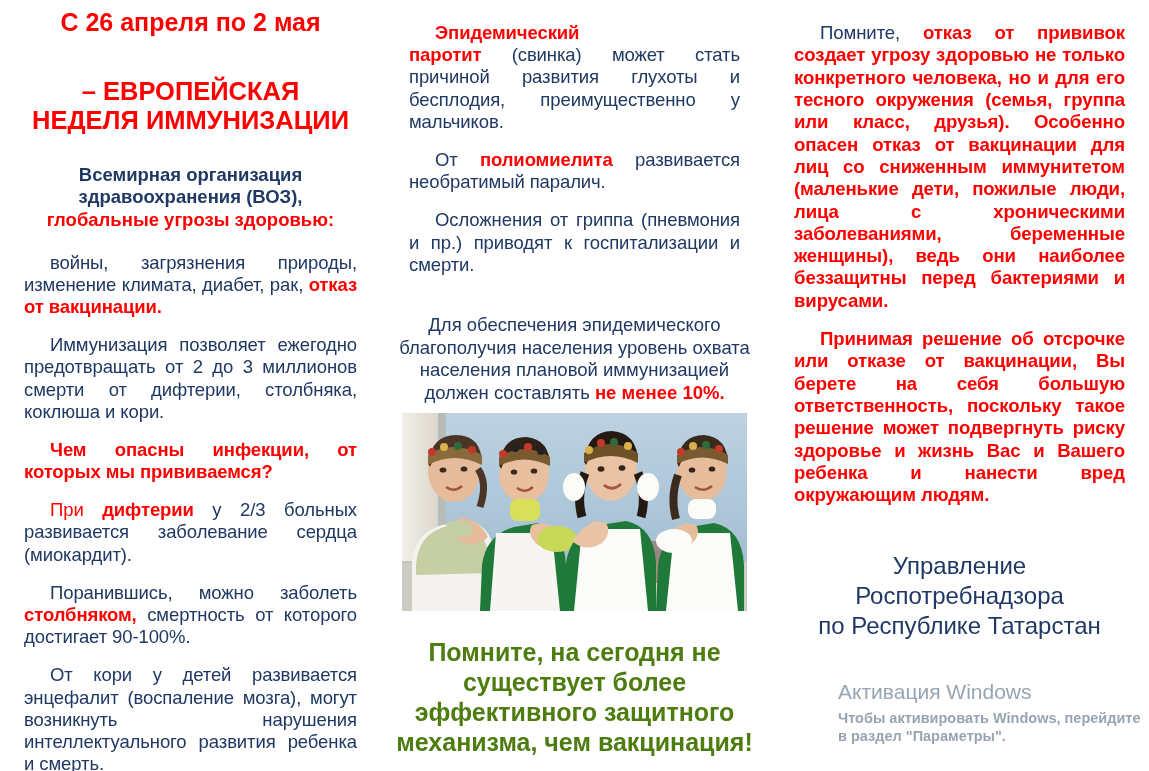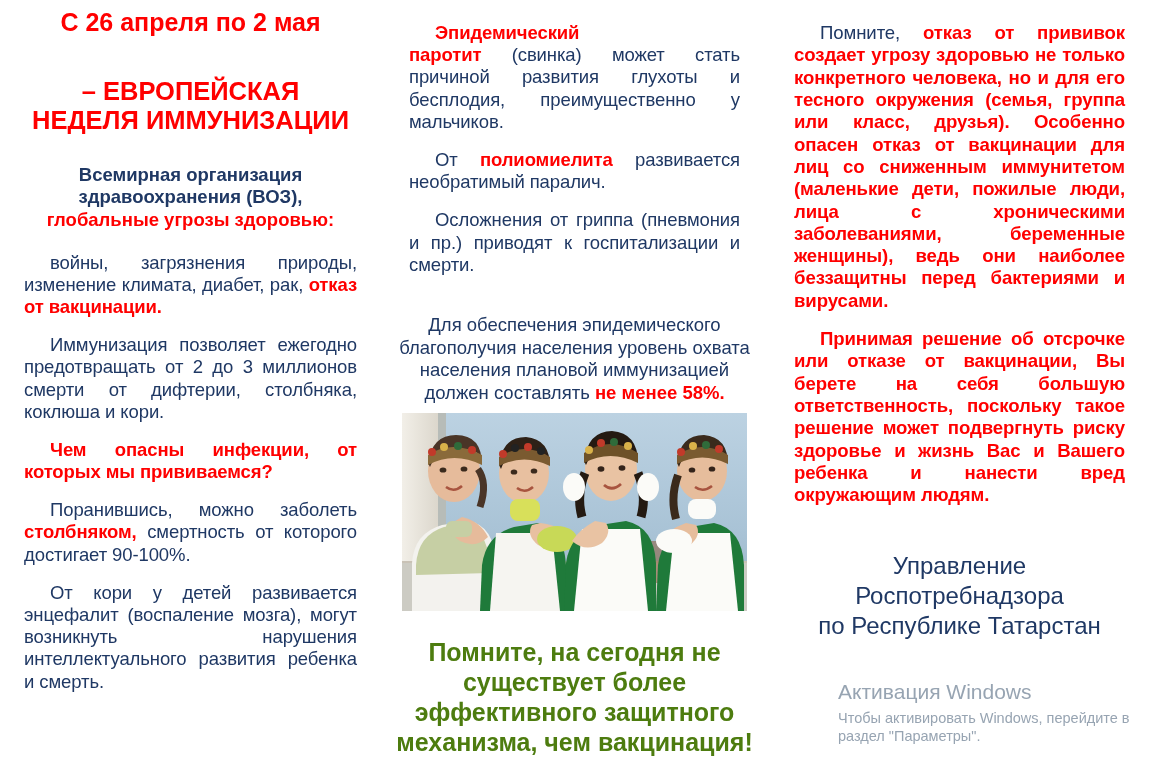--- a/index.html
+++ b/index.html
@@ -133,21 +133,21 @@
     line-height: 1.1;
     color: #97a4b2;
     margin: 0;
     font-weight: normal;
   }
   .wm-sub {
     font-size: 14.5px;
     line-height: 1.25;
     color: #97a4b2;
     margin: 6px 0 0 0;
-    font-weight: normal;
+    font-weight: bold;
   }
 </style>
 </head>
 <body>
 
 <div id="poster">
 
   <div class="column col-1">
 
     <p class="title-date">С 26 апреля по 2 мая</p>
@@ -161,39 +161,40 @@
     </p>
 
     <div class="sp-s"></div>
 
     <p class="p"><span>войны, загрязнения природы, изменение климата, диабет, рак, </span><span class="redb">отказ от вакцинации.</span></p>
 
     <p class="p">Иммунизация позволяет ежегодно предотвращать от 2 до 3 миллионов смерти от дифтерии, столбняка, коклюша и кори.</p>
 
     <p class="p redb">Чем опасны инфекции, от которых мы прививаемся?</p>
 
+    <p class="p"><span class="red">При </span><span class="redb">дифтерии</span><span> у 2/3 больных развивается заболевание сердца (миокардит).</span></p>
 
     <p class="p"><span>Поранившись, можно заболеть </span><span class="redb">столбняком,</span><span> смертность от которого достигает 90-100%.</span></p>
 
     <p class="p">От кори у детей развивается энцефалит (воспаление мозга), могут возникнуть нарушения интеллектуального развития ребенка и смерть.</p>
   </div>
 
   <div class="column col-2">
 
     <div style="height:6px"></div>
 
     <p class="p"><span class="redb">Эпидемический</span><span class="redb" style="display:inline-block;width:95px"></span><span class="redb">паротит</span><span> (свинка) может стать причиной развития глухоты и бесплодия, преимущественно у мальчиков.</span></p>
 
     <p class="p"><span>От </span><span class="redb">полиомиелита</span><span> развивается необратимый паралич.</span></p>
 
     <p class="p">Осложнения от гриппа (пневмония и пр.) приводят к госпитализации и смерти.</p>
 
     <div class="sp-l"></div>
 
-    <p class="center-para"><span>Для обеспечения эпидемического благополучия населения уровень охвата населения плановой иммунизацией должен составлять </span><span class="redb">не менее 58%.</span></p>
+    <p class="center-para"><span>Для обеспечения эпидемического благополучия населения уровень охвата населения плановой иммунизацией должен составлять </span><span class="redb">не менее 10%.</span></p>
 
     <div class="photo">
       <svg class="photo-svg" viewBox="0 0 345 198" preserveAspectRatio="none">
         <defs>
           <linearGradient id="wallg" x1="0" y1="0" x2="0" y2="1">
             <stop offset="0%" stop-color="#bcd2e2"></stop>
             <stop offset="60%" stop-color="#a9c3d6"></stop>
             <stop offset="100%" stop-color="#9bb3c6"></stop>
           </linearGradient>
           <linearGradient id="doorg" x1="0" y1="0" x2="1" y2="0">

